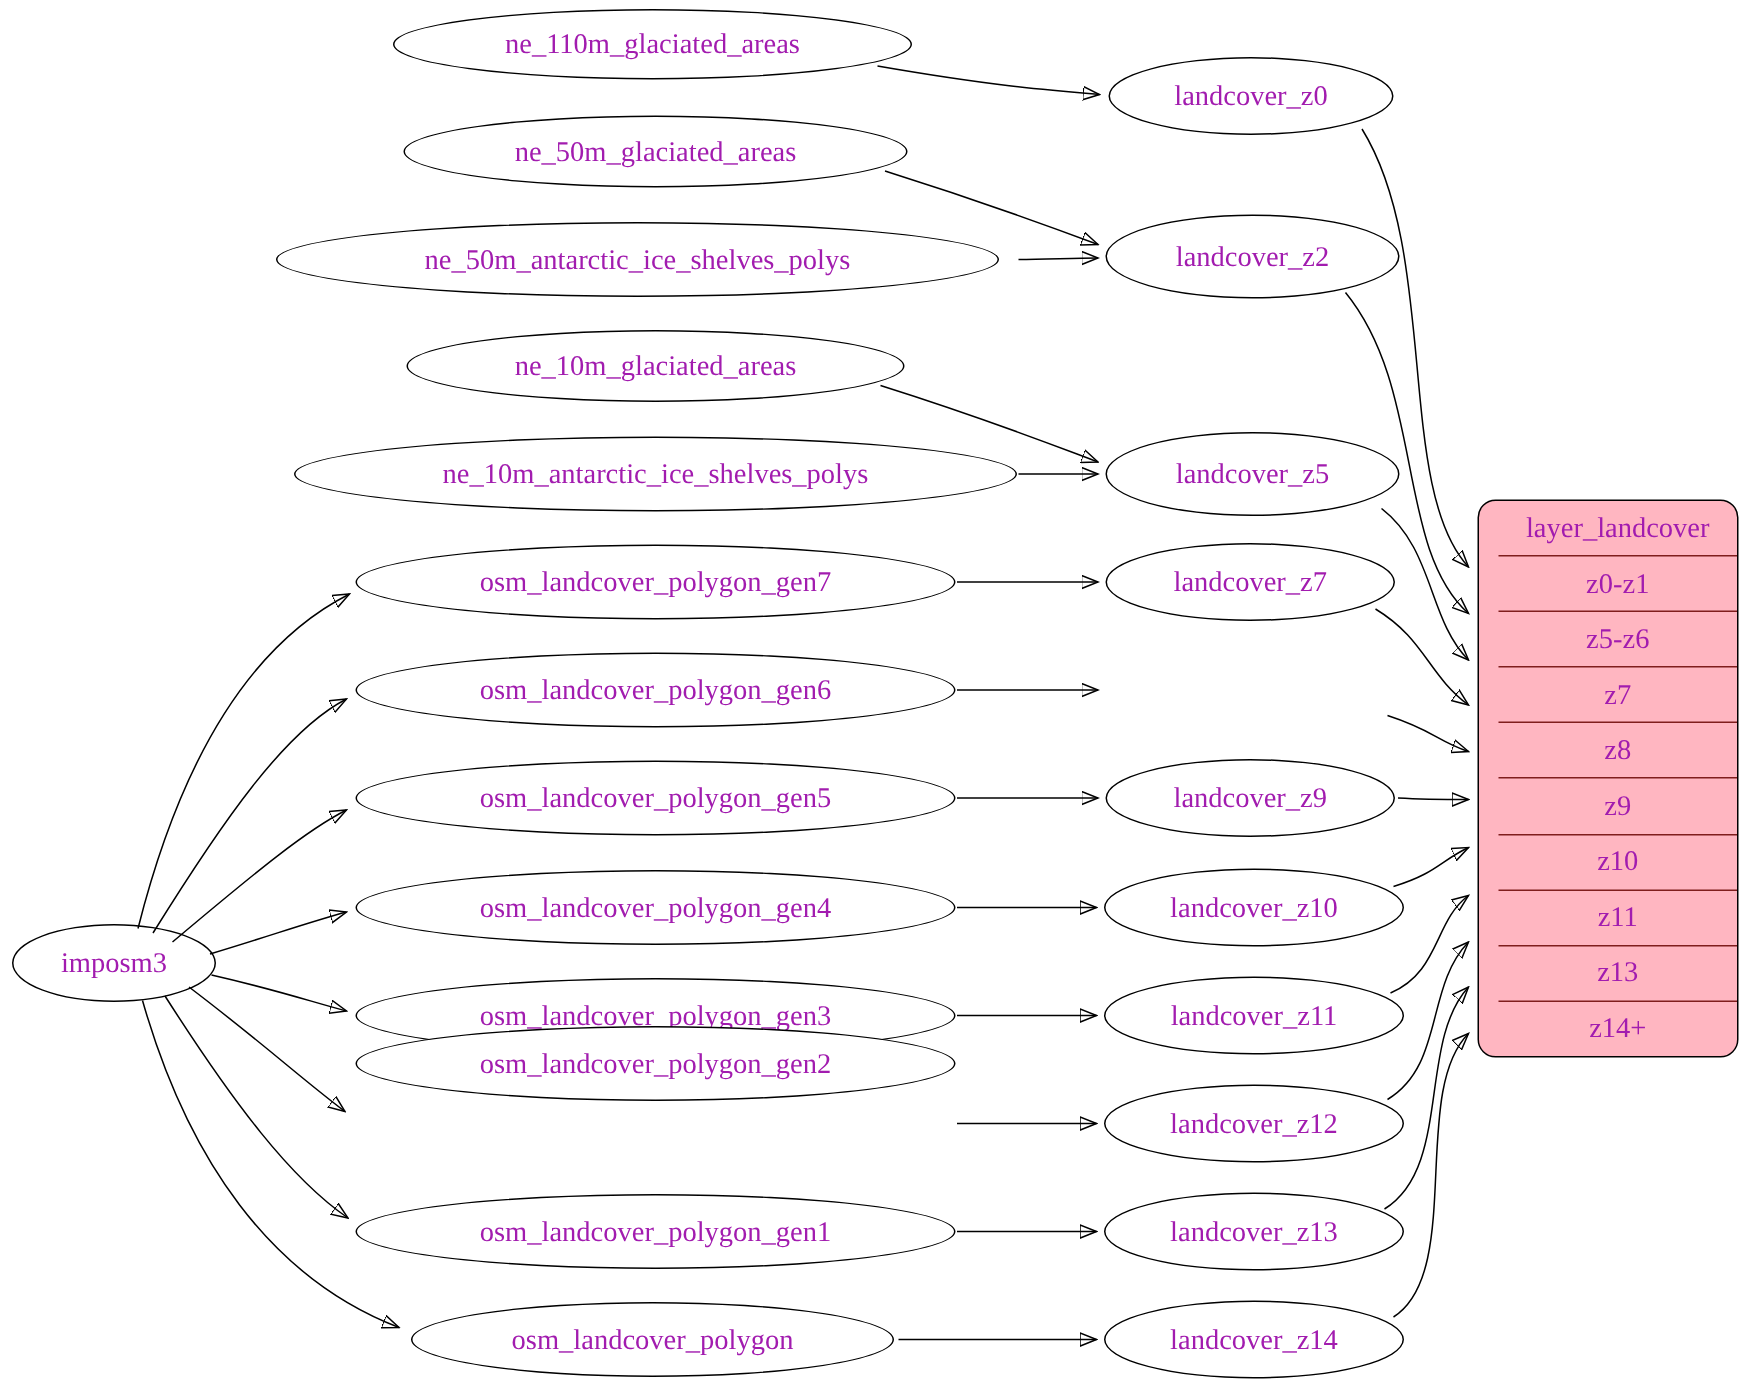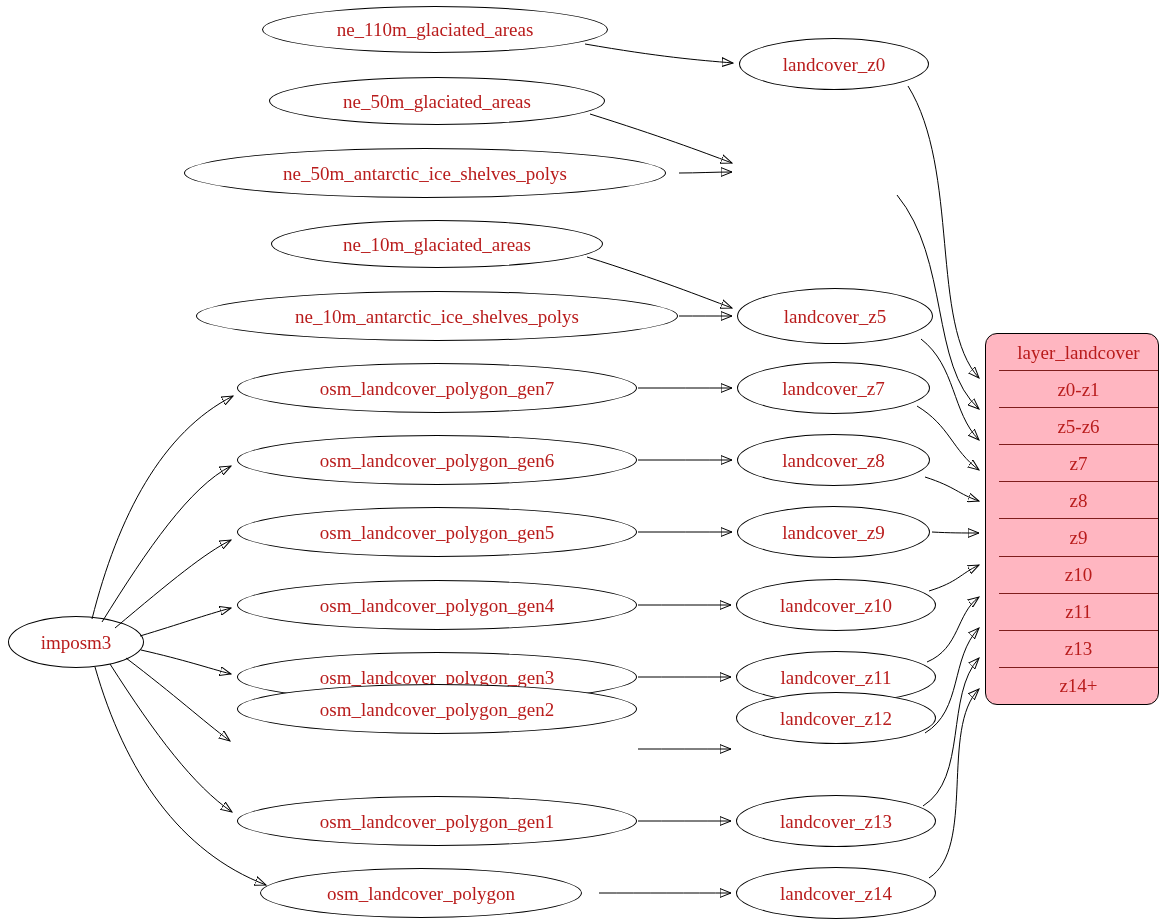--- a/index.html
+++ b/index.html
@@ -1,18 +1,18 @@
 <!DOCTYPE html>
 <html><head>
 <meta charset="utf-8">
 <style>
   html,body{margin:0;padding:0;background:#ffffff;}
   .canvas{
     position:relative;width:1165px;height:923px;background:#ffffff;
-    font-family:"Liberation Serif", serif;font-size:19px;color:#b91c1c;
+    font-family:"Liberation Serif", serif;font-size:19px;color:#a21caf;
     overflow:hidden;
   }
   .node{
     position:absolute;border:1px solid #000000;border-radius:50%;
     background:#ffffff;display:flex;align-items:center;justify-content:center;
     white-space:nowrap;line-height:1;box-sizing:border-box;
   }
   .record{
     position:absolute;left:985px;top:333px;width:174px;height:372px;
     background:#ffb6c1;border:1px solid #000000;border-radius:12px;
@@ -36,31 +36,31 @@
   <div class="node" style="left:184px;top:148px;width:482px;height:50px">ne_50m_antarctic_ice_shelves_polys</div>
   <div class="node" style="left:271px;top:220px;width:332px;height:48px">ne_10m_glaciated_areas</div>
   <div class="node" style="left:196px;top:291px;width:482px;height:50px">ne_10m_antarctic_ice_shelves_polys</div>
   <div class="node" style="left:237px;top:363px;width:400px;height:50px">osm_landcover_polygon_gen7</div>
   <div class="node" style="left:237px;top:435px;width:400px;height:50px">osm_landcover_polygon_gen6</div>
   <div class="node" style="left:237px;top:507px;width:400px;height:50px">osm_landcover_polygon_gen5</div>
   <div class="node" style="left:237px;top:580px;width:400px;height:50px">osm_landcover_polygon_gen4</div>
   <div class="node" style="left:237px;top:652px;width:400px;height:50px">osm_landcover_polygon_gen3</div>
   <div class="node" style="left:237px;top:684px;width:400px;height:50px">osm_landcover_polygon_gen2</div>
   <div class="node" style="left:237px;top:796px;width:400px;height:50px">osm_landcover_polygon_gen1</div>
-  <div class="node" style="left:260px;top:868px;width:322px;height:50px">osm_landcover_polygon</div>
+  <div class="node" style="left:274px;top:868px;width:322px;height:50px">osm_landcover_polygon</div>
   <div class="node" style="left:8px;top:616px;width:136px;height:52px">imposm3</div>
 
   <div class="node" style="left:739px;top:38px;width:190px;height:52px">landcover_z0</div>
+  <div class="node" style="left:737px;top:143px;width:196px;height:56px">landcover_z2</div>
   <div class="node" style="left:737px;top:288px;width:196px;height:56px">landcover_z5</div>
   <div class="node" style="left:737px;top:362px;width:193px;height:52px">landcover_z7</div>
-  <div class="node" style="left:737px;top:434px;width:193px;height:52px">landcover_z8</div>
   <div class="node" style="left:737px;top:506px;width:193px;height:52px">landcover_z9</div>
   <div class="node" style="left:736px;top:579px;width:200px;height:52px">landcover_z10</div>
   <div class="node" style="left:736px;top:651px;width:200px;height:52px">landcover_z11</div>
-  <div class="node" style="left:736px;top:692px;width:200px;height:52px">landcover_z12</div>
+  <div class="node" style="left:736px;top:723px;width:200px;height:52px">landcover_z12</div>
   <div class="node" style="left:736px;top:795px;width:200px;height:52px">landcover_z13</div>
   <div class="node" style="left:736px;top:867px;width:200px;height:52px">landcover_z14</div>
 
   <div class="record">
     <div class="rec-title">layer_landcover</div>
     <div class="rec-row">z0-z1</div>
     <div class="rec-row">z5-z6</div>
     <div class="rec-row">z7</div>
     <div class="rec-row">z8</div>
     <div class="rec-row">z9</div>

